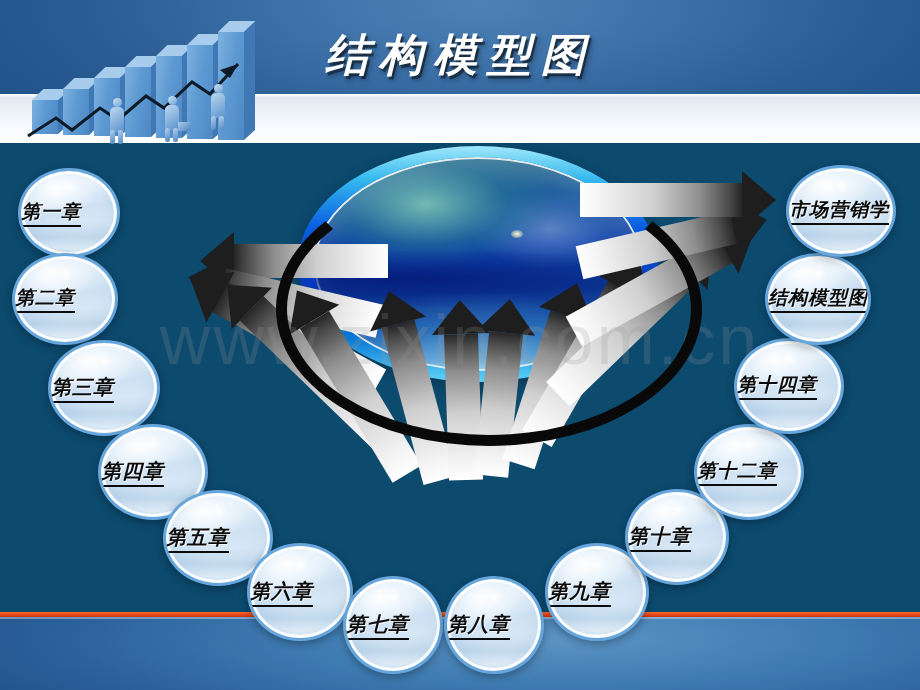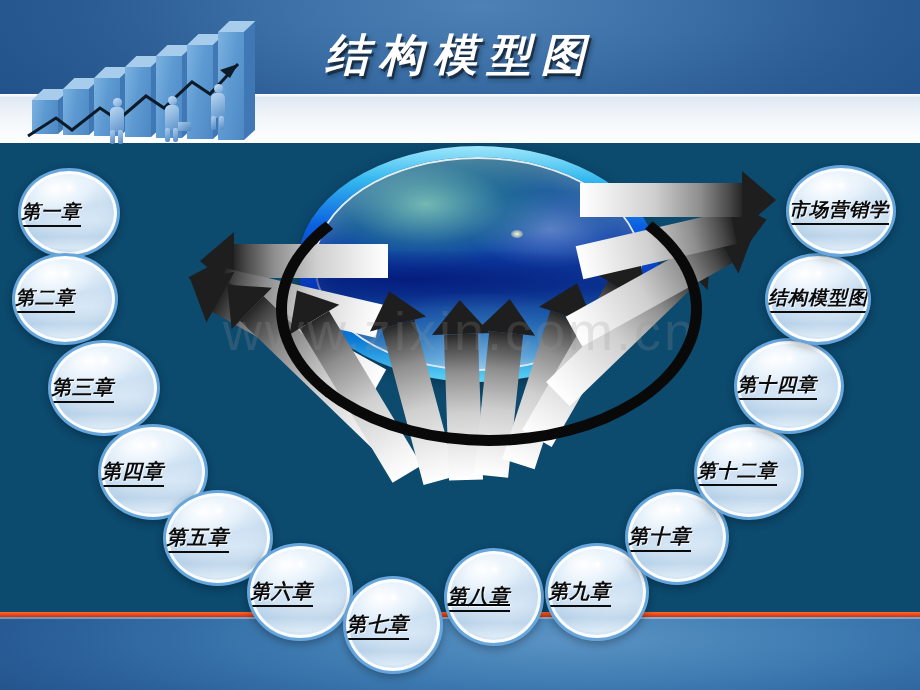--- a/index.html
+++ b/index.html
@@ -137,21 +137,21 @@
     white-space:nowrap;border-bottom:2px solid #0b0b0b;
     text-shadow:1px 1px 0 rgba(255,255,255,.65);
     letter-spacing:1px;
   }
   .b-sm .txt{font-size:19px;}
   .b-md .txt{font-size:20px;}
 
   
   .watermark{
     position:absolute;left:0;top:300px;width:920px;text-align:center;
-    font-size:54px;color:rgba(150,150,150,.22);letter-spacing:3px;
+    font-size:70px;color:rgba(150,150,150,.22);letter-spacing:3px;
     z-index:3;pointer-events:none;
     font-family:"Liberation Sans","DejaVu Sans",sans-serif;
   }
 
   
   .footer-rule{position:absolute;left:0;top:612px;width:920px;height:5px;
     background:linear-gradient(180deg,#ff6a2a 0%,#e8471c 55%,#c8360f 100%);}
   .footer-band{position:absolute;left:0;top:617px;width:920px;height:73px;
     background:
       radial-gradient(ellipse 700px 120px at 62% 30%, #5b93c4 0%, #3d7ab0 40%, #2a5f99 75%, #224f86 100%);
@@ -316,21 +316,21 @@
       </div>
       <div class="bubble b-md" style="left: 163px; top: 490px; width: 104px; height: 90px;">
         <span class="txt">第五章</span>
       </div>
       <div class="bubble b-md" style="left: 247px; top: 543px; width: 100px; height: 92px;">
         <span class="txt">第六章</span>
       </div>
       <div class="bubble b-md" style="left: 343px; top: 576px; width: 94px; height: 92px;">
         <span class="txt">第七章</span>
       </div>
-      <div class="bubble b-md" style="left: 444px; top: 548px; width: 94px; height: 92px; text-decoration: underline;">
+      <div class="bubble b-md" style="left: 444px; top: 576px; width: 94px; height: 92px;">
         <span class="txt">第八章</span>
       </div>
       <div class="bubble b-md" style="left: 545px; top: 543px; width: 98px; height: 92px;">
         <span class="txt">第九章</span>
       </div>
       <div class="bubble b-md" style="left: 625px; top: 489px; width: 98px; height: 90px;">
         <span class="txt">第十章</span>
       </div>
       <div class="bubble b-sm" style="left: 694px; top: 424px; width: 104px; height: 90px;">
         <span class="txt">第十二章</span>

